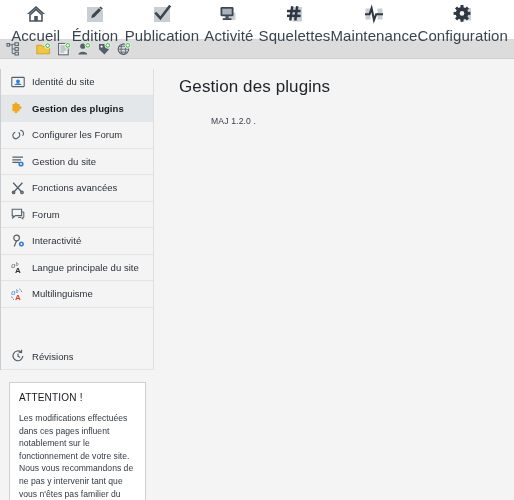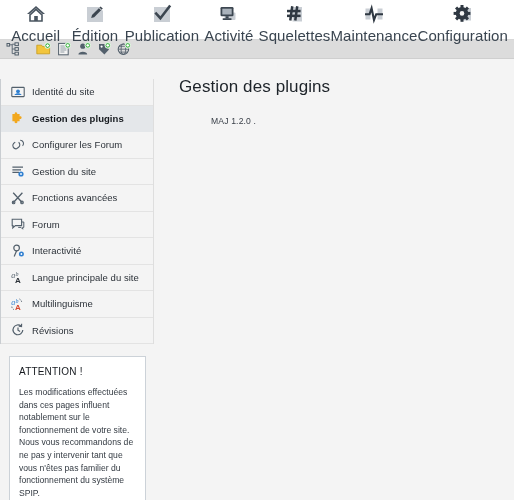--- a/index.html
+++ b/index.html
@@ -63,38 +63,38 @@
     display: flex;
     height: 440px;
     background: #f4f4f4;
   }
 
   
   #sidebar {
     width: 154px;
     flex: 0 0 154px;
     background: #f4f4f4;
-    padding-top: 20px;
+    padding-top: 10px;
   }
   #menu-box {
     border-left: 1px solid #c9cdd1;
     border-right: 1px solid #dedede;
     background: #f4f4f4;
   }
   .menu-item {
     display: flex;
     align-items: center;
     gap: 7px;
     height: 26.5px;
     padding-left: 9px;
     border-bottom: 1px solid #e3e3e3;
     cursor: pointer;
     position: relative;
   }
-  .menu-item:last-child { border-bottom: 1px solid #e3e3e3; }
+  .menu-item:last-child { border-bottom: 1px solid #e3e3e3; margin-top: 36px; }
   .menu-item.active { background: #e4e7ea; border-bottom: 1px solid #e4e7ea; }
   .menu-ico {
     width: 15px; height: 15px;
     flex: 0 0 15px;
     display: flex; align-items: center; justify-content: center;
   }
   .menu-ico svg { display: block; }
   .menu-label {
     font-size: 9.5px;
     color: #2b3138;

